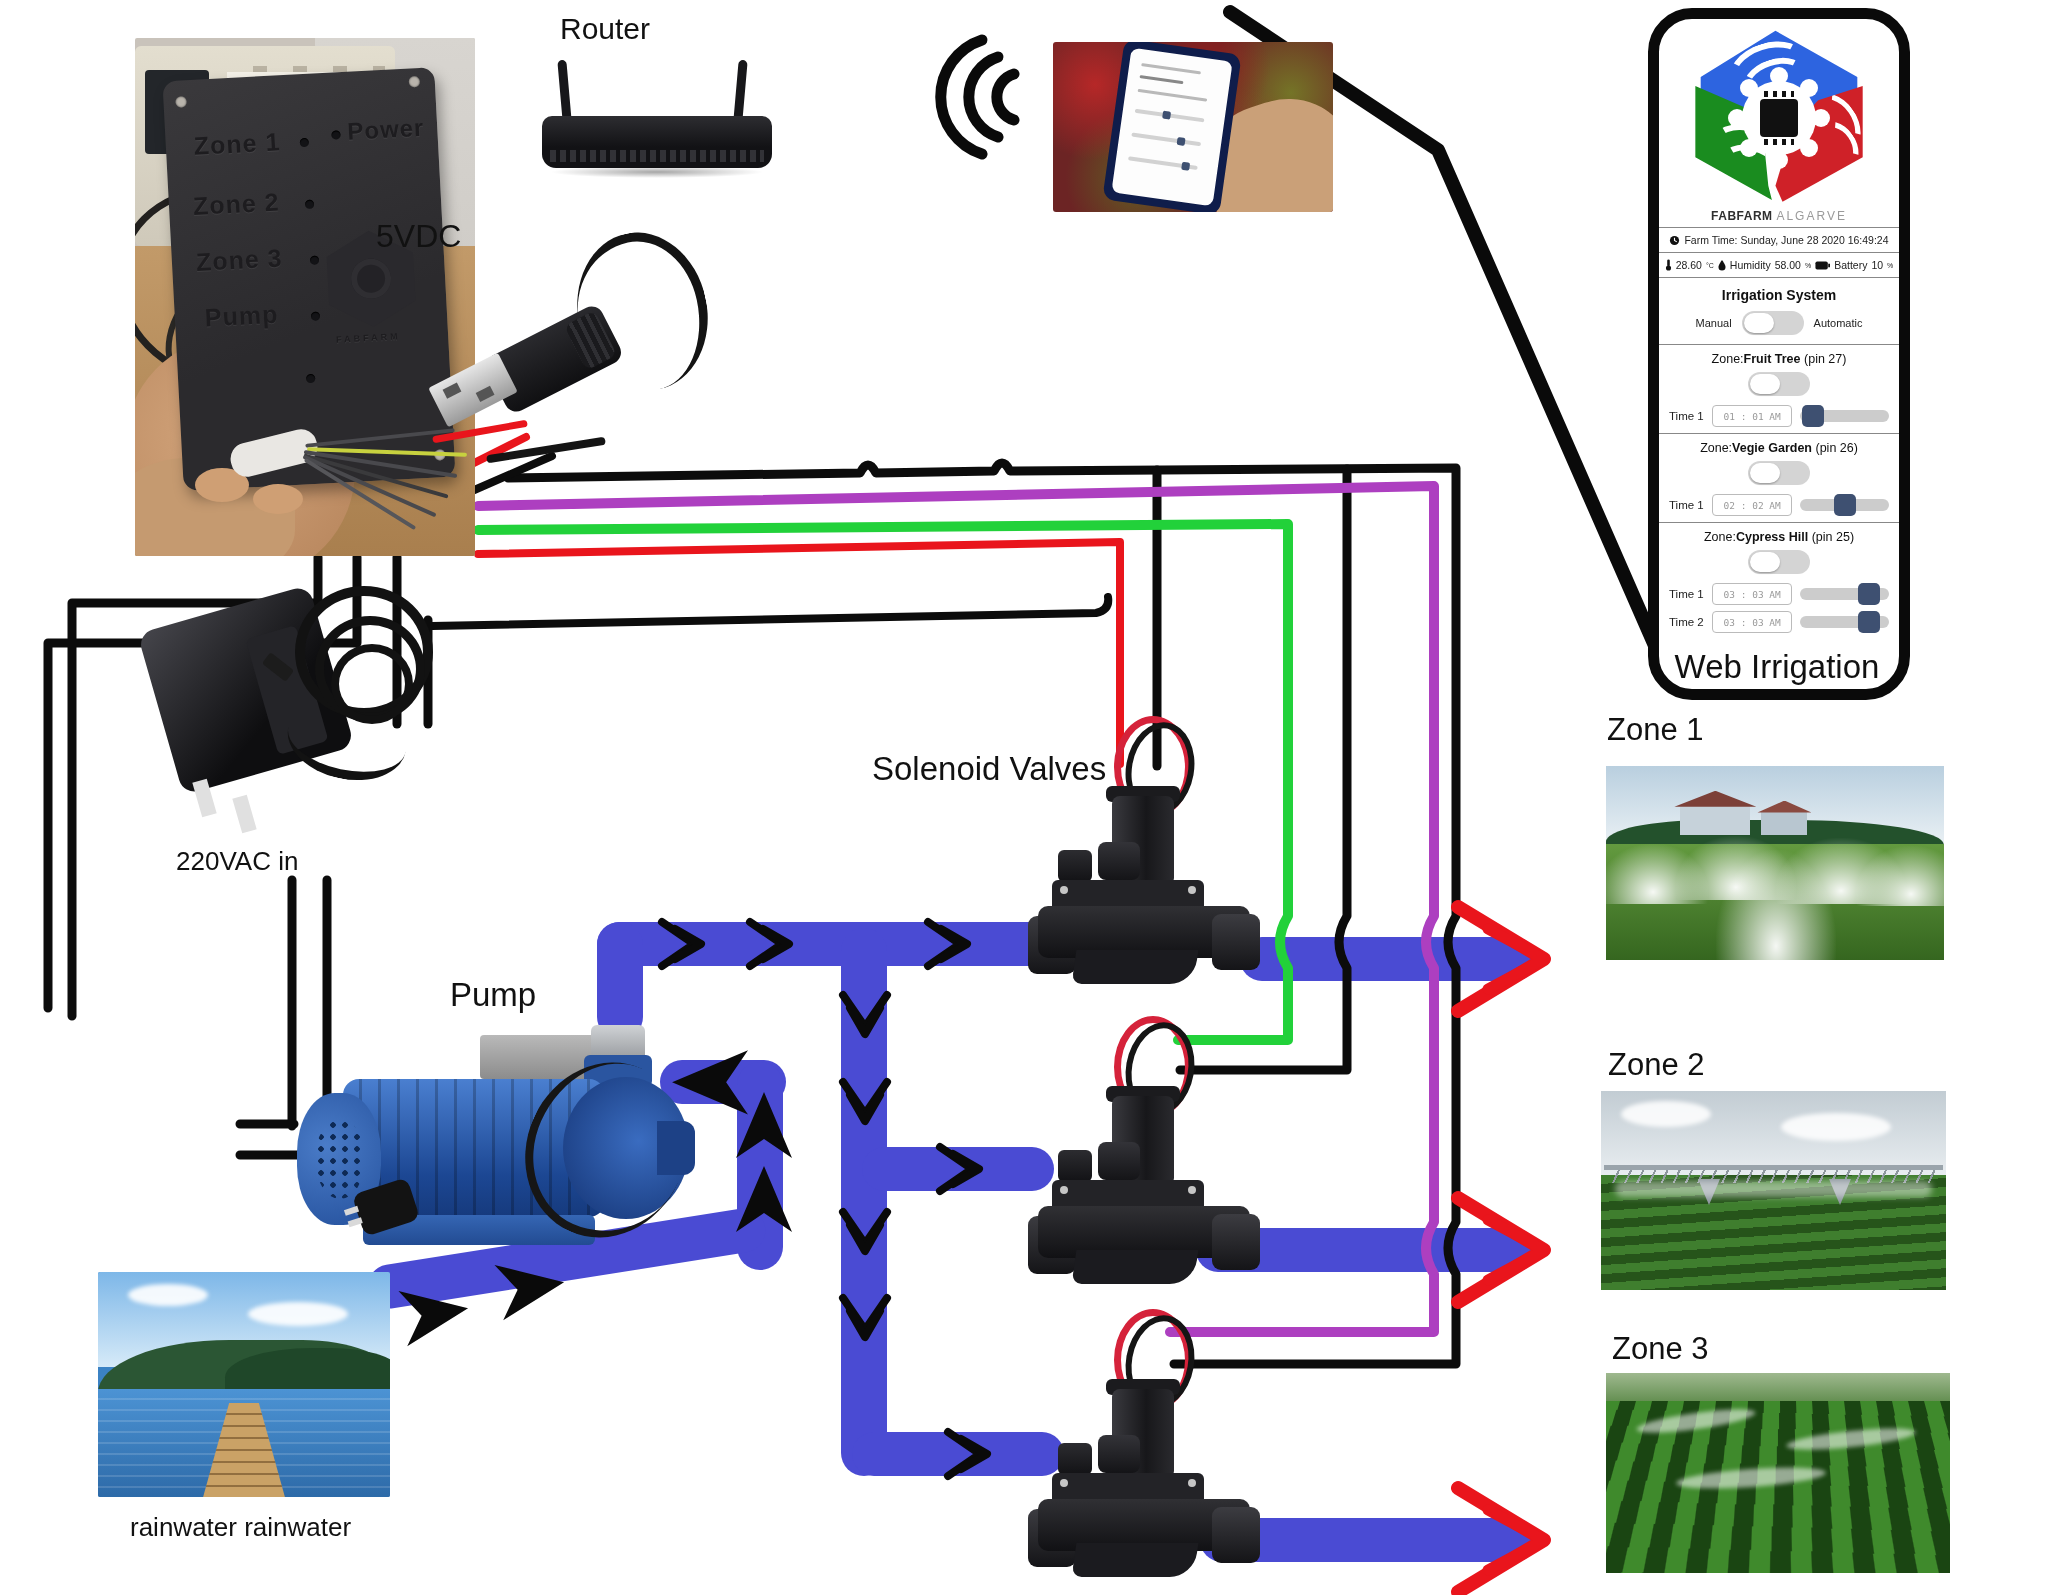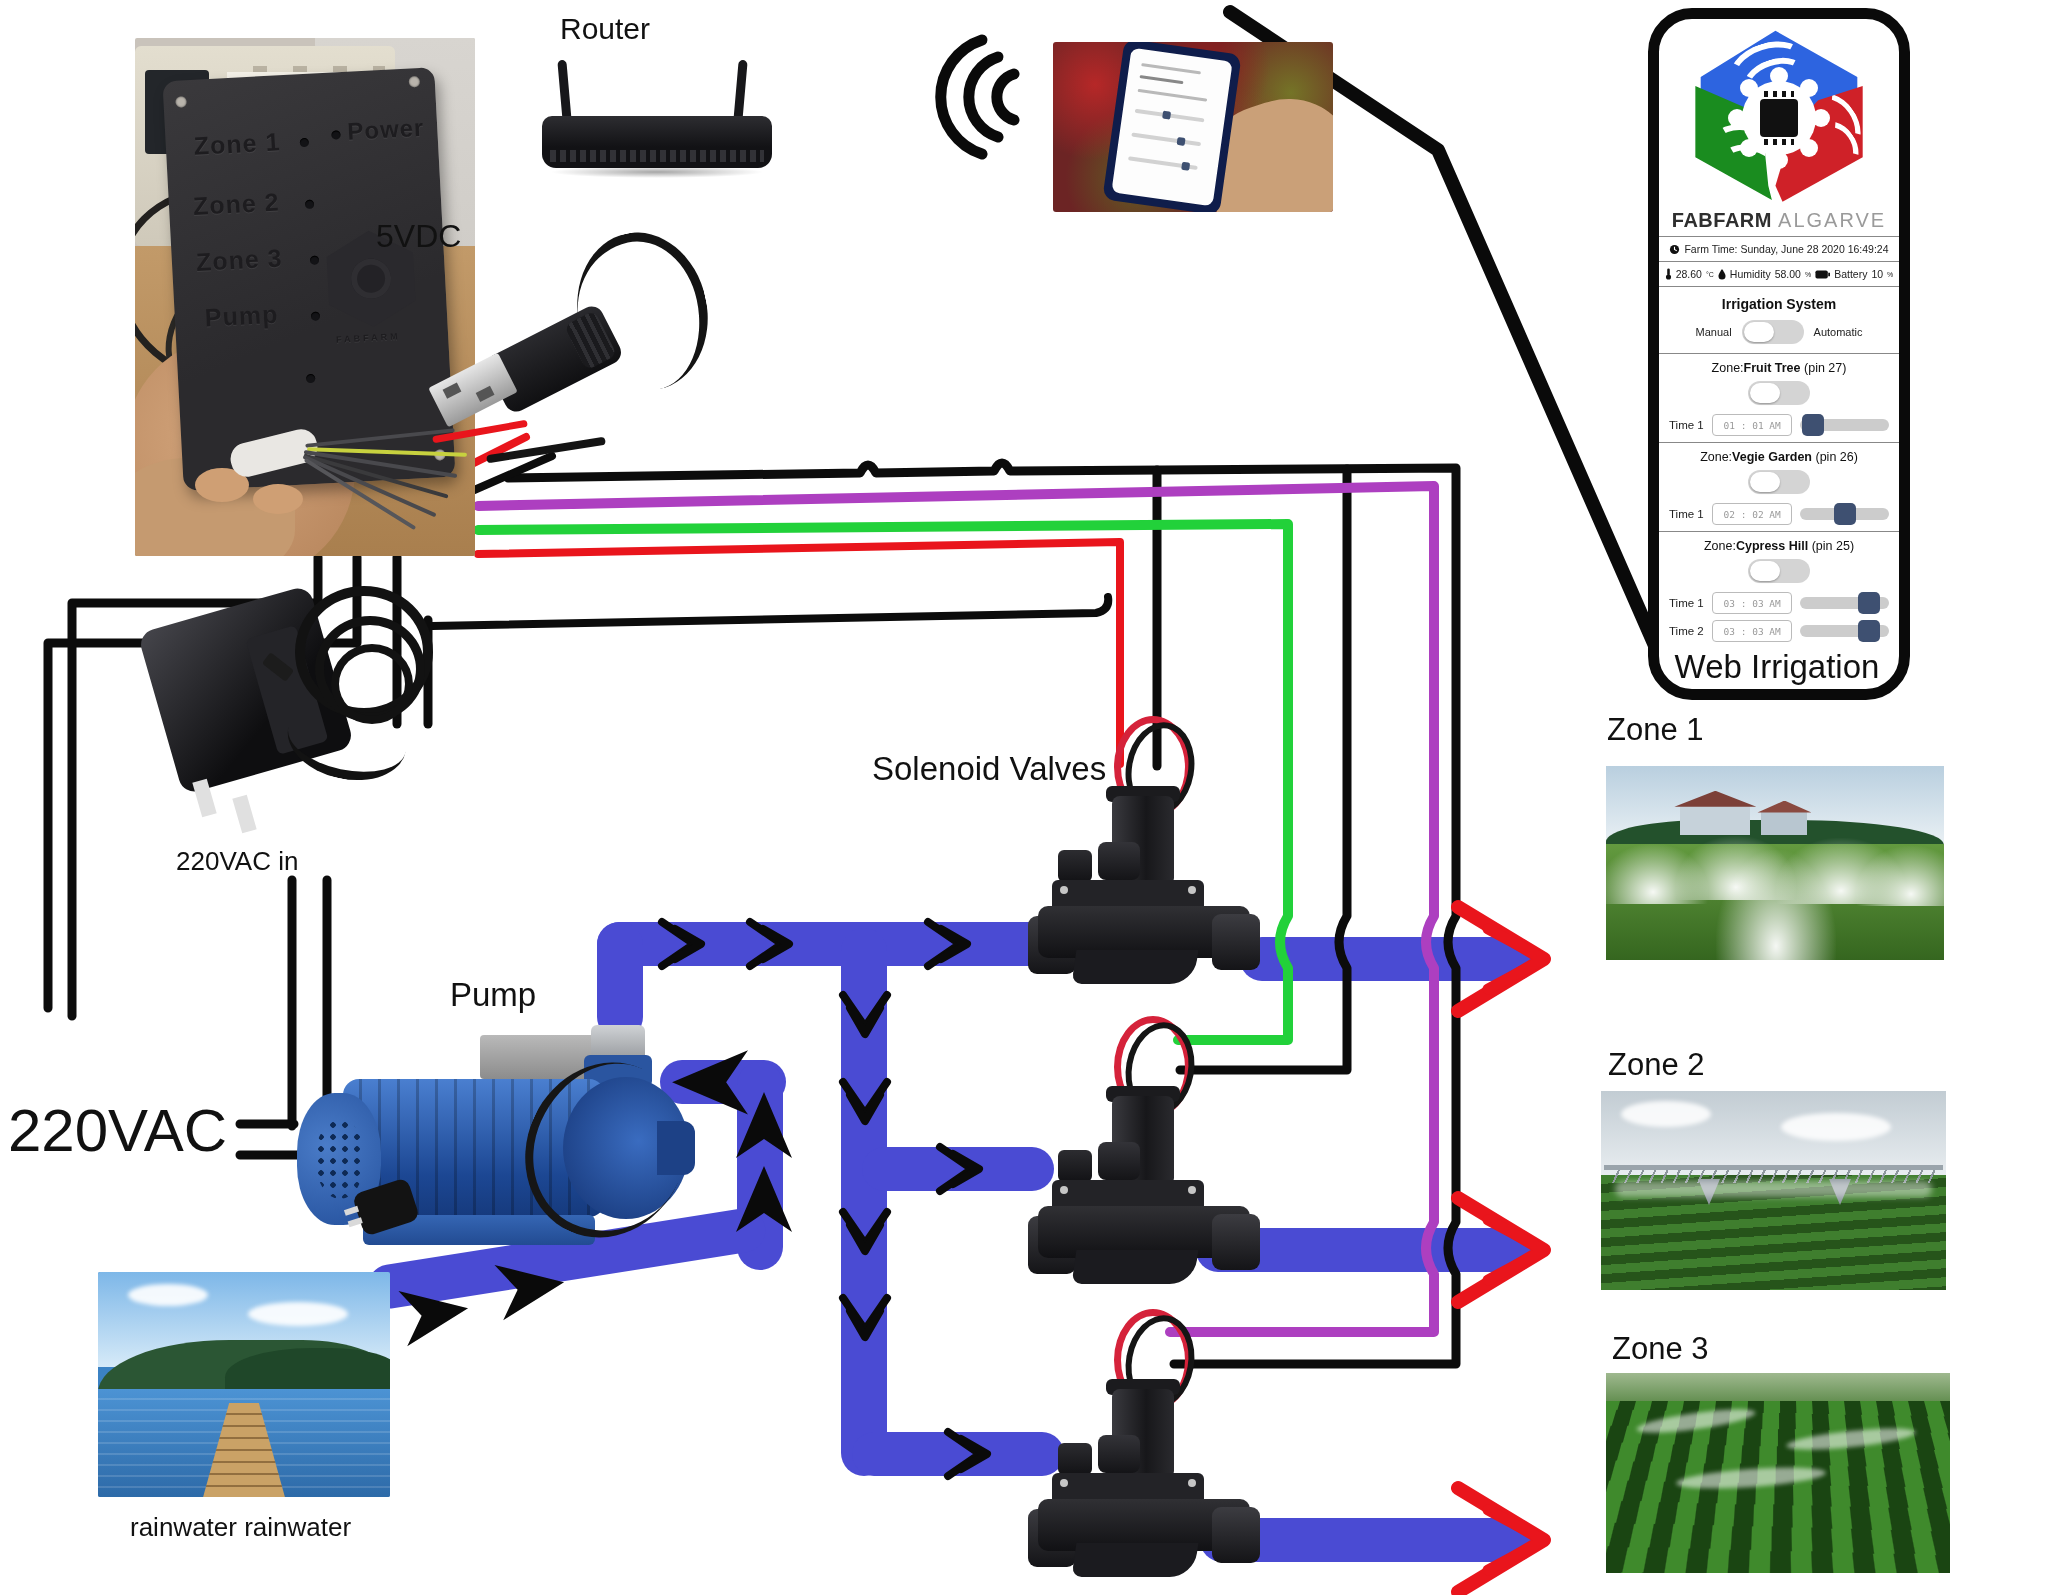--- a/index.html
+++ b/index.html
@@ -10,21 +10,21 @@
   svg.overlay{position:absolute;left:0;top:0;z-index:8;pointer-events:none;}
   svg.overlay2{position:absolute;left:0;top:0;z-index:14;pointer-events:none;}
   .photo{position:absolute;overflow:hidden;z-index:12;}
   .cutout{position:absolute;z-index:12;}
 
   
   #webpanel{position:absolute;left:1648px;top:8px;width:262px;height:692px;background:#fff;
     border:11px solid #0a0a0a;border-radius:44px;box-sizing:border-box;z-index:13;
     padding:8px 10px 4px;display:flex;flex-direction:column;align-items:center;}
   #webpanel hr{border:none;border-top:1px solid #888;width:calc(100% + 20px);margin:3px -10px;}
-  .brandrow{font-size:20px;letter-spacing:.5px;margin:2px 0 1px;}
+  .brandrow{font-size:12px;letter-spacing:.5px;margin:2px 0 1px;}
   .brand-bold{font-weight:bold;color:#2f2f2f;}
   .brand-light{color:#9a9a9a;font-weight:normal;letter-spacing:2px;}
   .inforow{font-size:10.5px;color:#222;display:flex;align-items:center;gap:4px;margin:3px 0;}
   .inforow sup{font-size:7px;}
   .sys-title{font-size:14px;font-weight:bold;color:#111;margin:6px 0 4px;}
   .moderow{display:flex;align-items:center;gap:10px;font-size:11px;color:#222;margin:4px 0 6px;}
   .toggle{width:62px;height:24px;background:#d4d4d4;border-radius:12px;position:relative;cursor:pointer;}
   .toggle .knob{position:absolute;left:2px;top:2px;width:30px;height:20px;border-radius:10px;background:#fff;box-shadow:0 1px 2px rgba(0,0,0,.3);}
   .zoneblock{width:100%;display:flex;flex-direction:column;align-items:center;}
   .zonehead{font-size:12.5px;color:#111;margin:4px 0 2px;}
@@ -610,21 +610,20 @@
         <div class="slider">
           <div class="handle" style="left: calc(78% - 11px);"></div>
         </div>
       </div>
     </div>
   </div>
 
   <div class="label" style="left:520px;top:12px;width:170px;text-align:center;font-size:30px;">Router</div>
   <div class="label" style="left:376px;top:218px;font-size:32px;">5VDC</div>
   <div class="label" style="left:176px;top:846px;font-size:26px;">220VAC in</div>
-  <div class="label" style="left:8px;top:1096px;font-size:60px;">220VAC</div>
   <div class="label" style="left:450px;top:976px;font-size:33px;">Pump</div>
   <div class="label" style="left:872px;top:750px;font-size:33px;">Solenoid Valves</div>
   <div class="label" style="left:130px;top:1512px;font-size:26px;">rainwater rainwater</div>
   <div class="label" style="left:1662px;top:648px;width:230px;text-align:center;font-size:33px;">Web Irrigation</div>
   <div class="label" style="left:1607px;top:712px;font-size:31px;">Zone 1</div>
   <div class="label" style="left:1608px;top:1047px;font-size:31px;">Zone 2</div>
   <div class="label" style="left:1612px;top:1331px;font-size:31px;">Zone 3</div>
 
 </div>
 

